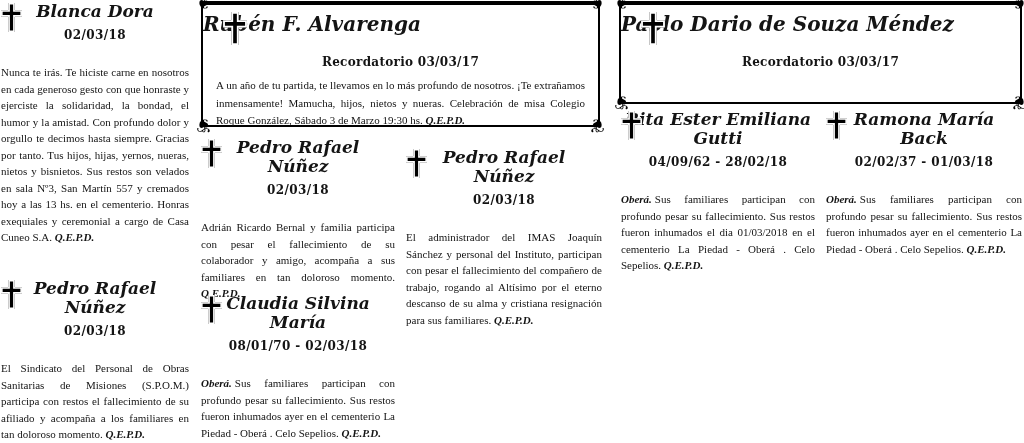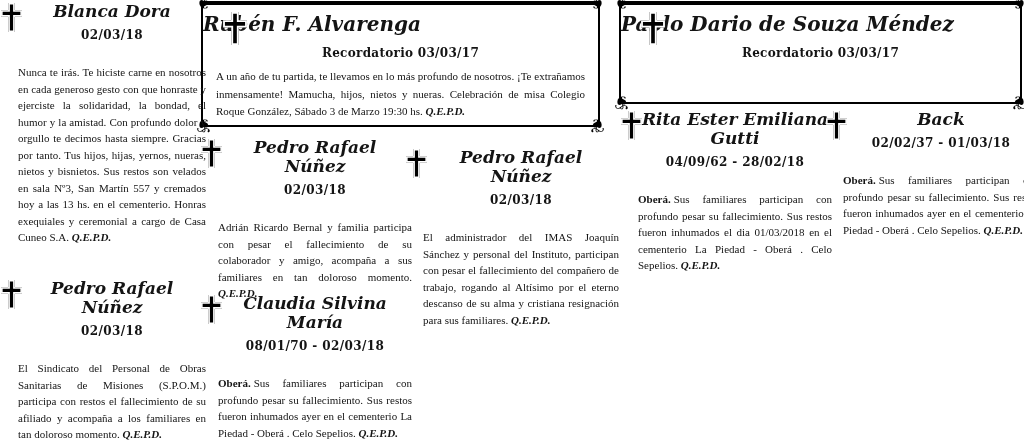--- a/index.html
+++ b/index.html
@@ -1,33 +1,33 @@
 <!DOCTYPE html>
 <html><head>
 <meta charset="utf-8">
 <style>
   html,body{margin:0;padding:0;background:#ffffff;}
   .page{position:relative;width:1024px;height:443px;background:#ffffff;color:#141414;overflow:hidden;
         font-family:"Liberation Serif",serif;}
   
-  .notice{position:absolute;padding-left:17px;}
+  .notice{position:absolute;}
   .cross{position:absolute;left:0;top:1px;}
   .nhead{font-family:"DejaVu Serif",serif;font-style:italic;font-weight:700;
          font-size:17px;line-height:19px;text-align:center;}
   .ndate{margin-top:7px;text-align:center;font-family:"DejaVu Serif",serif;
          font-weight:700;font-size:12px;line-height:14px;letter-spacing:.4px;}
   .nbody{margin-top:22px;font-size:11px;line-height:16.5px;text-align:justify;}
-  .lead{font-weight:700;margin-right:3px;}
+  .lead{font-weight:700;margin-right:3px;font-style:italic;}
   .qepd{font-weight:700;font-style:italic;}
   
   .mbox{position:absolute;border:2px solid #000;border-top-width:4px;background:#fff;}
   .mbox .cross{left:20px;top:7px;}
   .mtitle{margin-top:7px;font-family:"DejaVu Serif",serif;font-style:italic;font-weight:700;
           font-size:20px;line-height:24px;}
-  .msub{margin-top:10px;text-align:center;font-family:"DejaVu Serif",serif;
+  .msub{margin-top:19px;text-align:center;font-family:"DejaVu Serif",serif;
         font-weight:700;font-size:12px;line-height:14px;letter-spacing:.3px;}
   .mbody{margin:8px 13px 0;font-size:11px;line-height:17.5px;text-align:justify;}
   .orn{position:absolute;font-size:19px;line-height:1;color:#000;}
   .orn.tl{left:-7px;top:-12px;}
   .orn.tr{right:-7px;top:-12px;transform:scaleX(-1);}
   .orn.bl{left:-7px;bottom:-10px;transform:scaleY(-1);}
   .orn.br{right:-7px;bottom:-10px;transform:scale(-1,-1);}
   
   .n1{left:1px;top:2px;width:188px;}
   .n2{left:1px;top:279px;width:188px;}
@@ -165,19 +165,20 @@
   </div>
 
   <div class="notice n7">
     <span class="cross">
       <svg width="21" height="29" viewBox="0 0 26 36">
           <path d="M10 1 h6 v9 h9 v6 h-9 v19 h-6 V16 H1 v-6 h9 z" fill="#000" stroke="#000" stroke-width="2"></path>
           <path d="M10 1 h6 v9 h9 v6 h-9 v19 h-6 V16 H1 v-6 h9 z" fill="none" stroke="#fff" stroke-width="2"></path>
         </svg>
     </span>
     <div class="nhead">
+        <div>Ramona María</div>
         <div>Back</div>
       </div>
     <div class="ndate">02/02/37 - 01/03/18</div>
     <p class="nbody"><b class="lead">Oberá.</b><span>Sus familiares participan con profundo pesar su fallecimiento. Sus restos fueron inhumados ayer en el cementerio La Piedad - Oberá . Celo Sepelios.</span> <i class="qepd">Q.E.P.D.</i></p>
   </div>
 
 </div>
 
 </body></html>

